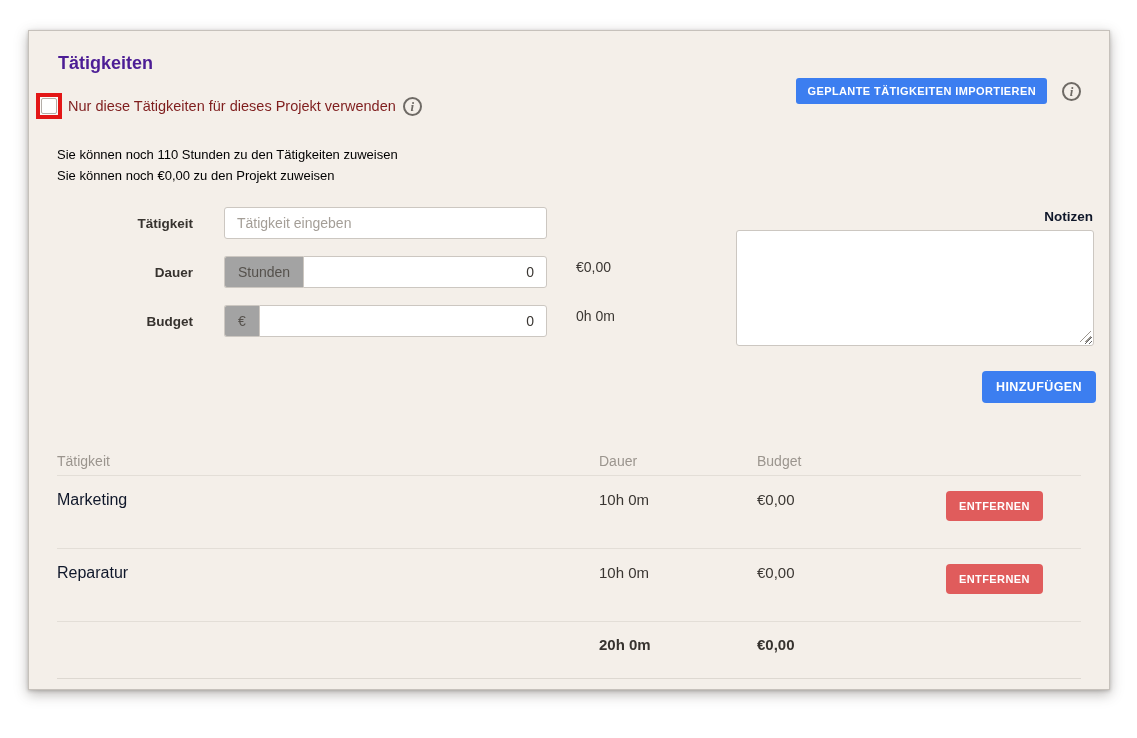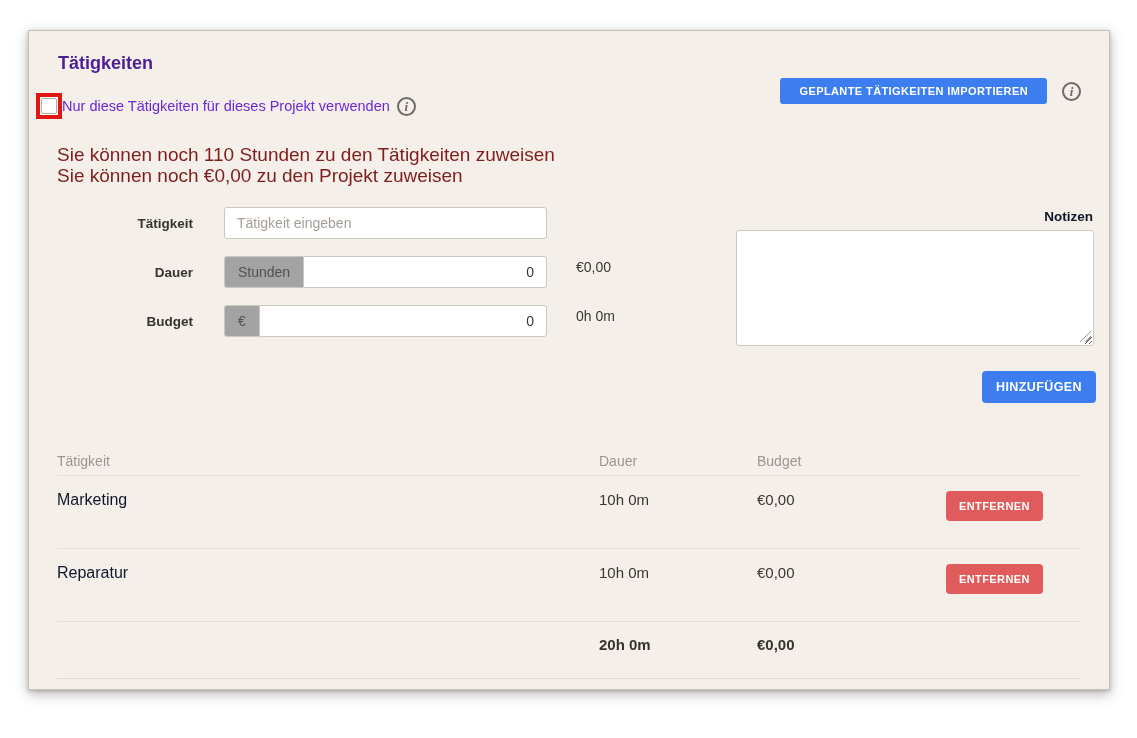--- a/index.html
+++ b/index.html
@@ -19,49 +19,49 @@
   
   .top-row { display:flex; justify-content:space-between; align-items:flex-start; }
   .consent { display:flex; align-items:center; margin-top:19px; margin-left:-21px; }
   .cb-annotation {
     border:4px solid #e31616; padding:1px; display:inline-flex; background:#fdfbf9;
   }
   .checkbox {
     appearance:none; -webkit-appearance:none; width:16px; height:16px; margin:0;
     border:1px solid #b3aea8; background:#fff; border-radius:2px;
   }
-  .consent-label { font-size:14.5px; color:#6d28d9; }
+  .consent-label { margin-left:6px; font-size:14.5px; color:#7f1d1d; }
   .info-circle {
     width:19px; height:19px; border:2px solid #6e6a65; border-radius:50%;
     display:inline-flex; align-items:center; justify-content:center;
     font-family:"Liberation Serif", serif; font-style:italic; font-weight:700;
     font-size:13px; color:#6e6a65; margin-left:7px; flex:none; line-height:1;
   }
   .import-col { display:flex; flex-direction:column; align-items:flex-end; margin-top:4px; }
   .import-row { display:flex; align-items:center; gap:8px; }
   .btn-import {
     background:#3c7ef0; color:#fff; border:none; border-radius:3px; cursor:pointer;
-    font-family:inherit; font-size:11px; font-weight:700; letter-spacing:.4px; padding:7px 19px;
+    font-family:inherit; font-size:11px; font-weight:700; letter-spacing:.4px; padding:7px 11px;
   }
   .file-row { margin-top:7px; margin-right:7px; position:relative; }
   .file-control {
     width:291px; height:29px; background:#fff; border:1px solid #ccc7c1; border-radius:3px;
     display:flex; align-items:center; gap:8px; padding:0 8px 0 3px;
   }
   .file-btn {
     border:1px solid #8e8a85; background:#fdfdfd; border-radius:2px; cursor:pointer;
     font-family:inherit; font-size:13px; color:#1c1b1a; padding:2px 9px; white-space:nowrap;
   }
   .file-status { color:#8a857f; font-size:13.5px; white-space:nowrap; overflow:hidden; }
   .file-annotation {
     position:absolute; left:-18px; top:-6px; width:168px; height:40px;
     border:4px solid #e31616; pointer-events:none;
   }
 
-  .summary { margin-top:25px; font-size:19px; line-height:21px; color:#7f1d1d; }
+  .summary { margin-top:25px; font-size:13px; line-height:21px; color:#000000; }
 
   
   .form-area { display:flex; margin-top:21px; }
   .form-left { width:490px; flex:none; }
   .form-row { display:flex; align-items:center; height:32px; margin-bottom:17px; }
   .form-label { width:136px; text-align:right; font-weight:700; font-size:13.5px; color:#37332f; flex:none; }
   .form-field { margin-left:31px; flex:1; display:flex; }
   .inp {
     height:32px; border:1px solid #ccc7c1; border-radius:3px; background:#fff;
     font-family:inherit; font-size:14px; color:#3a3632; padding:0 12px; width:100%;

